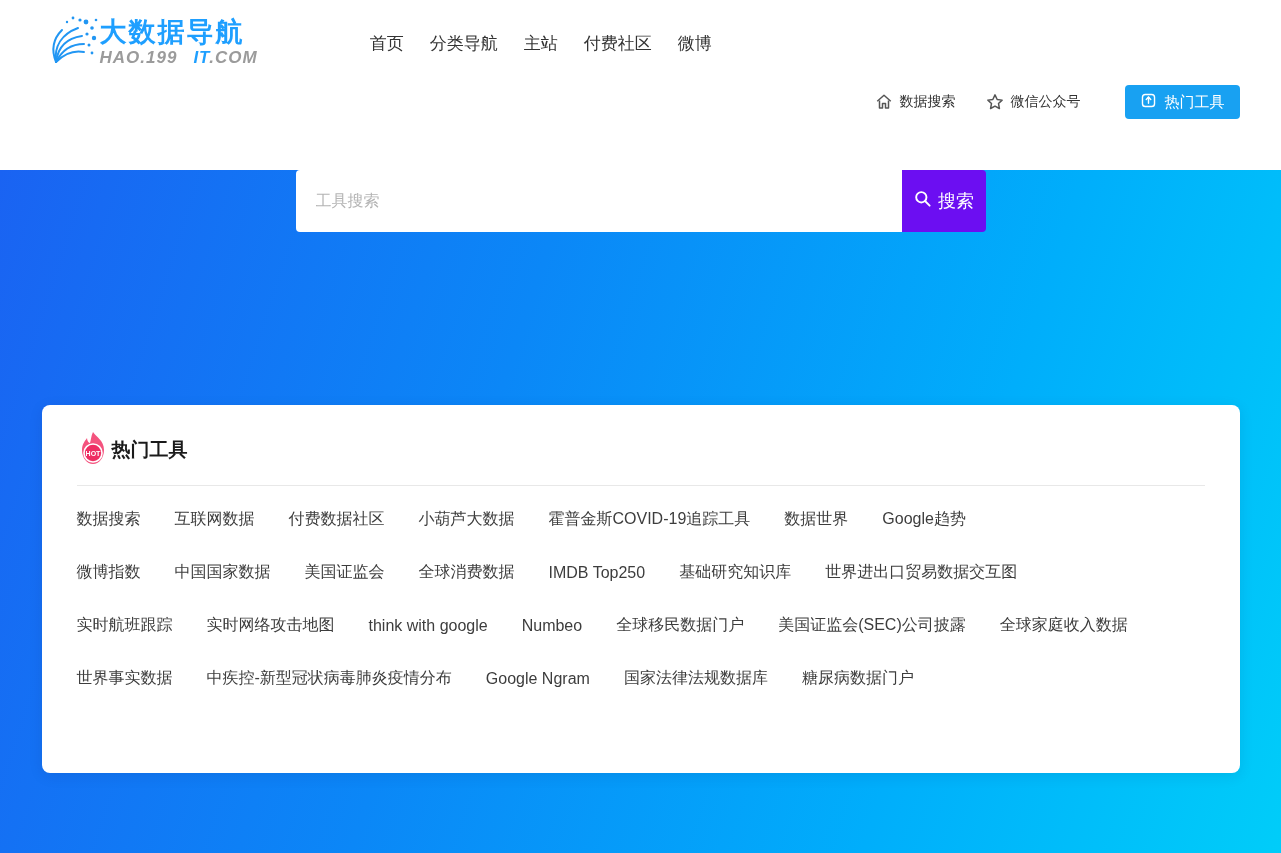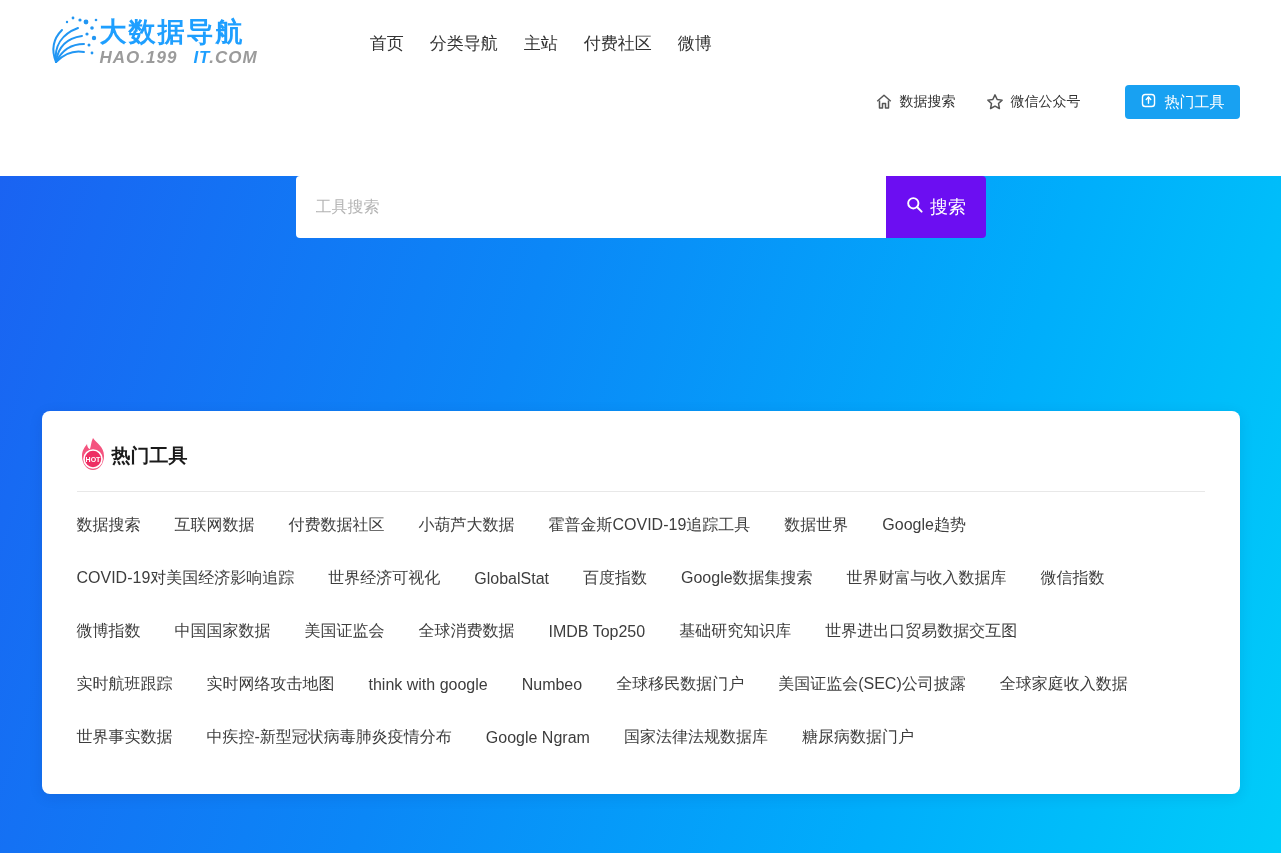--- a/index.html
+++ b/index.html
@@ -18,26 +18,26 @@
   .main-nav { display: flex; gap: 26px; margin-left: 112px; }
   .main-nav .nav-item { font-size: 17px; color: #333; cursor: pointer; }
   .utility-row { display: flex; align-items: center; justify-content: flex-end; height: 52px; gap: 30px; }
   .util-link { display: flex; align-items: center; gap: 7px; font-size: 14px; color: #333; cursor: pointer; }
   .util-link svg { display: block; }
   .submit-btn { display: flex; align-items: center; gap: 8px; background: #18a1f2; color: #fff;
                 font-size: 15px; border: none; border-radius: 4px; padding: 7px 15px; margin-left: 14px; cursor: pointer; }
 
   
   .hero { height: 691px; background: linear-gradient(108deg, #1a63f2 0%, #0b87f7 38%, #00aefb 72%, #00cdf9 100%); }
-  .search-wrap { display: flex; width: 690px; margin: 14px auto; }
+  .search-wrap { display: flex; width: 690px; margin: 8px auto; }
   .search-input { flex: 1; height: 62px; border: none; outline: none; border-radius: 4px 0 0 4px;
                   padding: 0 20px; font-size: 16px; color: #333;
                   font-family: "Liberation Sans", "DejaVu Sans", sans-serif; }
   .search-input::placeholder { color: #b4b4b4; }
-  .search-btn { width: 100px; height: 62px; border: none; border-radius: 0 4px 4px 0; background: #6c0ef2;
+  .search-btn { width: 84px; height: 62px; border: none; border-radius: 0 4px 4px 0; background: #6c0ef2;
                 color: #fff; font-size: 18px; display: flex; align-items: center; justify-content: center;
                 gap: 6px; cursor: pointer; font-family: Liberation Mono, monospace; }
 
   
   .card { width: 1198px; margin: 173px auto 0; background: #fff; border-radius: 8px;
           box-shadow: 0 3px 14px rgba(0,30,80,0.10); padding: 26px 35px 30px; min-height: 368px; }
   .card-head { display: flex; align-items: center; gap: 3px; }
   .card-title { font-size: 19px; font-weight: bold; color: #1a1a1a; }
   .divider { height: 1px; background: #e8e8e8; margin-top: 16px; }
   .tool-rows { margin-top: 7px; }
@@ -153,29 +153,20 @@
         <div class="tool-row">
           <a class="tool-link">数据搜索</a>
           <a class="tool-link">互联网数据</a>
           <a class="tool-link">付费数据社区</a>
           <a class="tool-link">小葫芦大数据</a>
           <a class="tool-link">霍普金斯COVID-19追踪工具</a>
           <a class="tool-link">数据世界</a>
           <a class="tool-link">Google趋势</a>
         </div>
         <div class="tool-row">
-          <a class="tool-link">COVID-19对美国经济影响追踪</a>
-          <a class="tool-link">世界经济可视化</a>
-          <a class="tool-link">GlobalStat</a>
-          <a class="tool-link">百度指数</a>
-          <a class="tool-link">Google数据集搜索</a>
-          <a class="tool-link">世界财富与收入数据库</a>
-          <a class="tool-link">微信指数</a>
-        </div>
-        <div class="tool-row">
           <a class="tool-link">微博指数</a>
           <a class="tool-link">中国国家数据</a>
           <a class="tool-link">美国证监会</a>
           <a class="tool-link">全球消费数据</a>
           <a class="tool-link">IMDB Top250</a>
           <a class="tool-link">基础研究知识库</a>
           <a class="tool-link">世界进出口贸易数据交互图</a>
         </div>
         <div class="tool-row">
           <a class="tool-link">实时航班跟踪</a>

